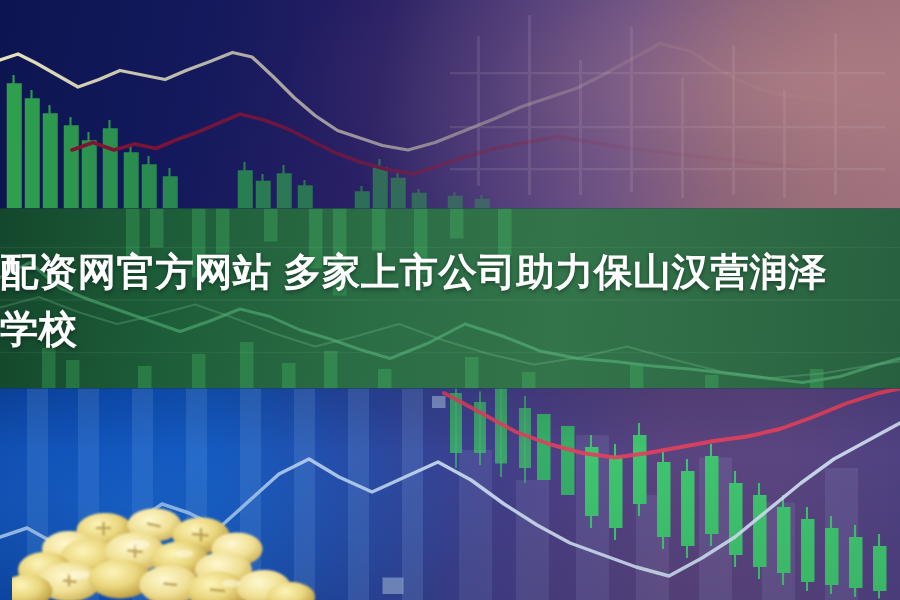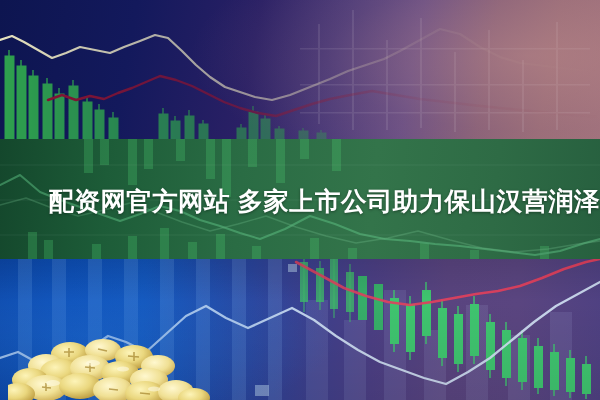--- a/index.html
+++ b/index.html
@@ -105,21 +105,21 @@
 
   
   #title-wrap {
     position: absolute;
     left: 0;
     top: 139px;
     width: 600px;
     height: 124px;
     display: flex;
     flex-direction: column;
-    align-items: flex-end;
+    align-items: flex-start;
     justify-content: center;
     z-index: 40;
   }
   .title-line {
     color: #ffffff;
     font-size: 25.5px;
     font-weight: bold;
     line-height: 38px;
     letter-spacing: 0.4px;
     text-align: center;
@@ -274,20 +274,21 @@
       <g opacity="0.12" stroke="#d7f2e0" stroke-width="1">
         <line x1="0" y1="165" x2="600" y2="165"></line>
         <line x1="0" y1="200" x2="600" y2="200"></line>
         <line x1="0" y1="235" x2="600" y2="235"></line>
       </g>
     </g>
   </svg>
 
   <div id="title-wrap">
     <div class="title-line">配资网官方网站 多家上市公司助力保山汉营润泽</div>
+    <div class="title-line">学校</div>
   </div>
 
   <div class="band" id="bot-band"></div>
 
   <svg class="layer art" id="bot-art" viewBox="0 0 600 400" width="600" height="400">
     <defs>
       <clipPath id="clipBot">
           <rect x="0" y="259" width="600" height="141"></rect>
         </clipPath>
       <linearGradient id="fadeLeft" x1="0" y1="0" x2="1" y2="0">

